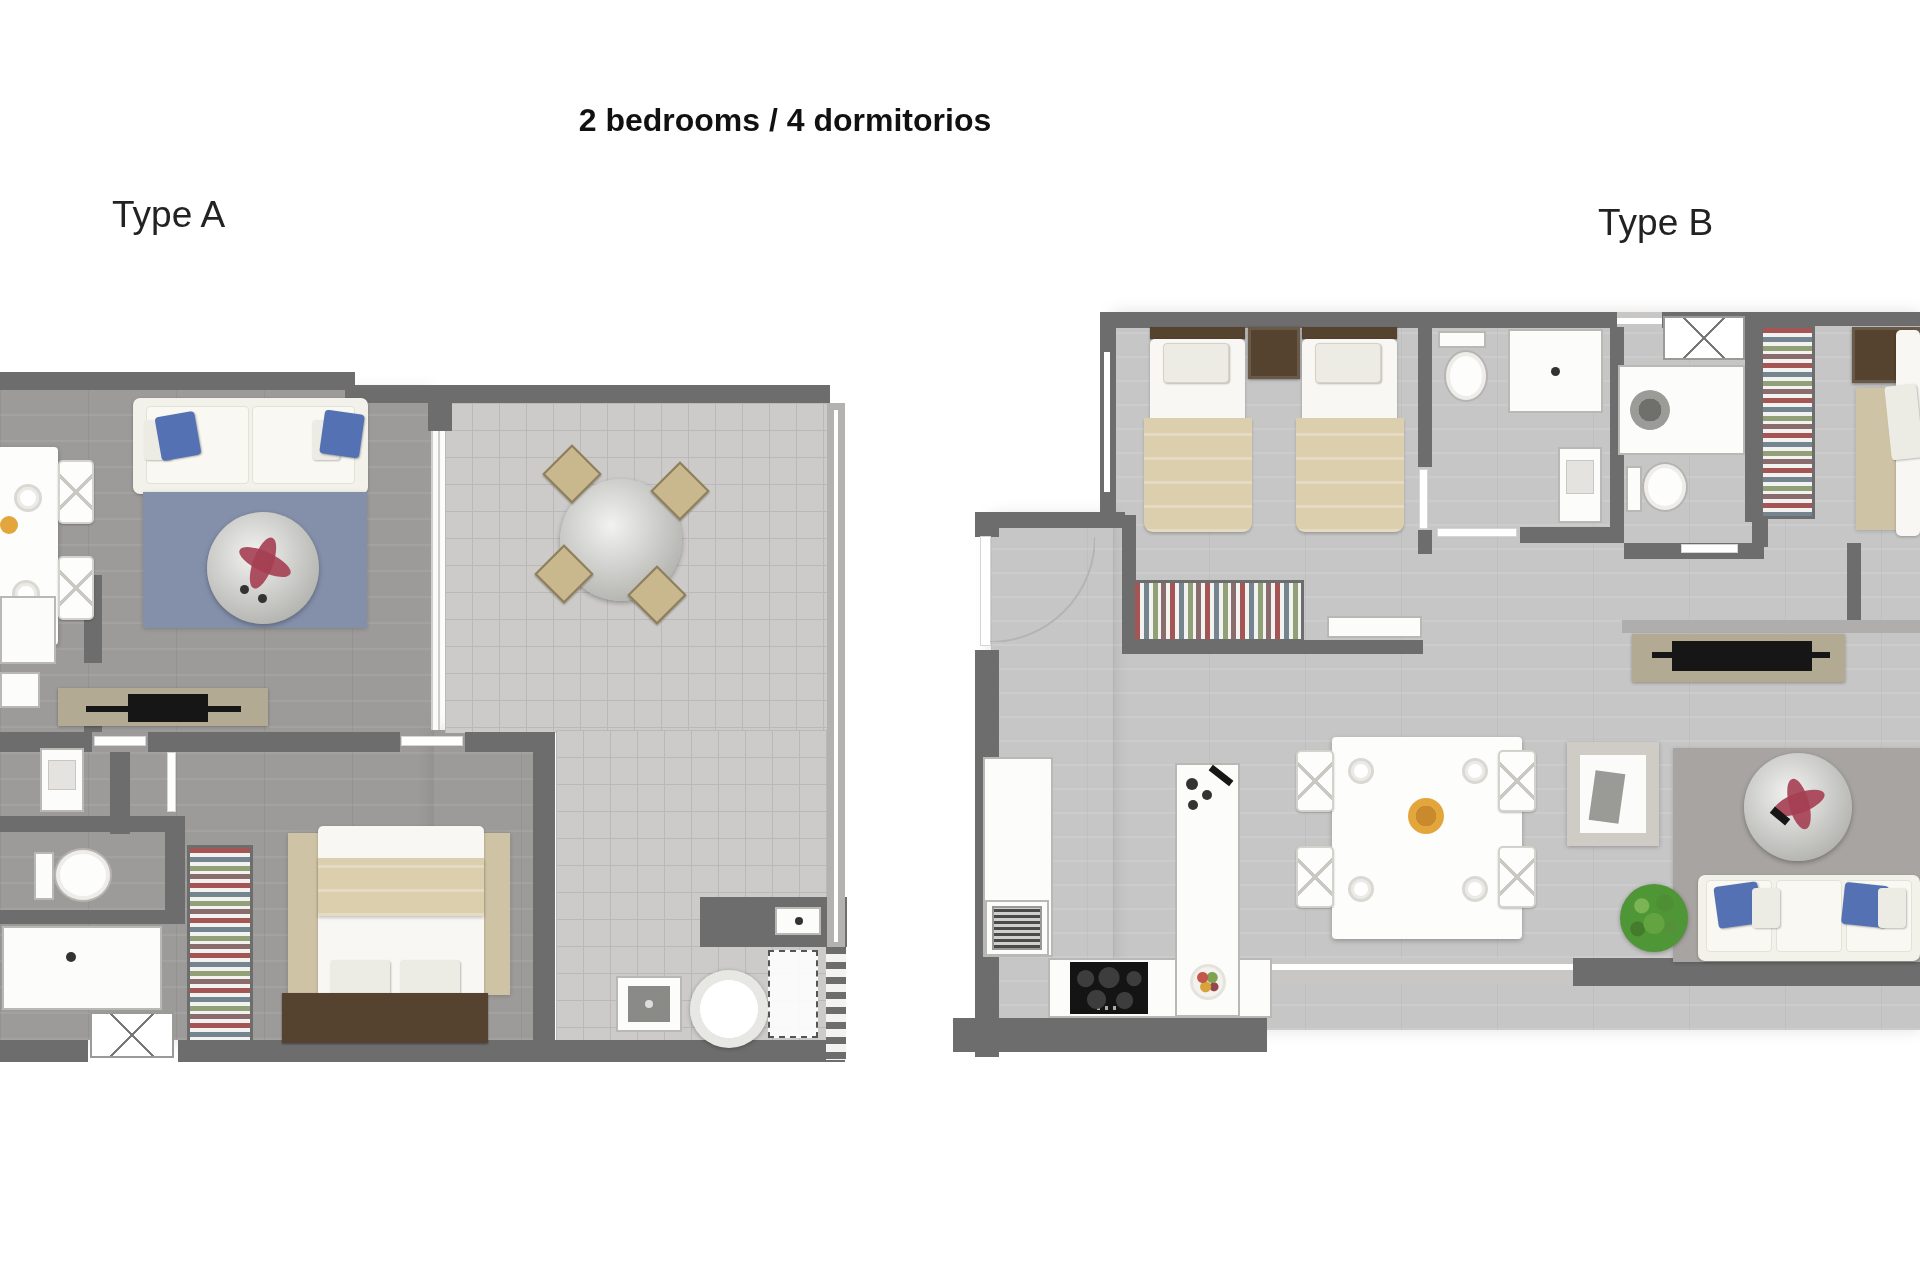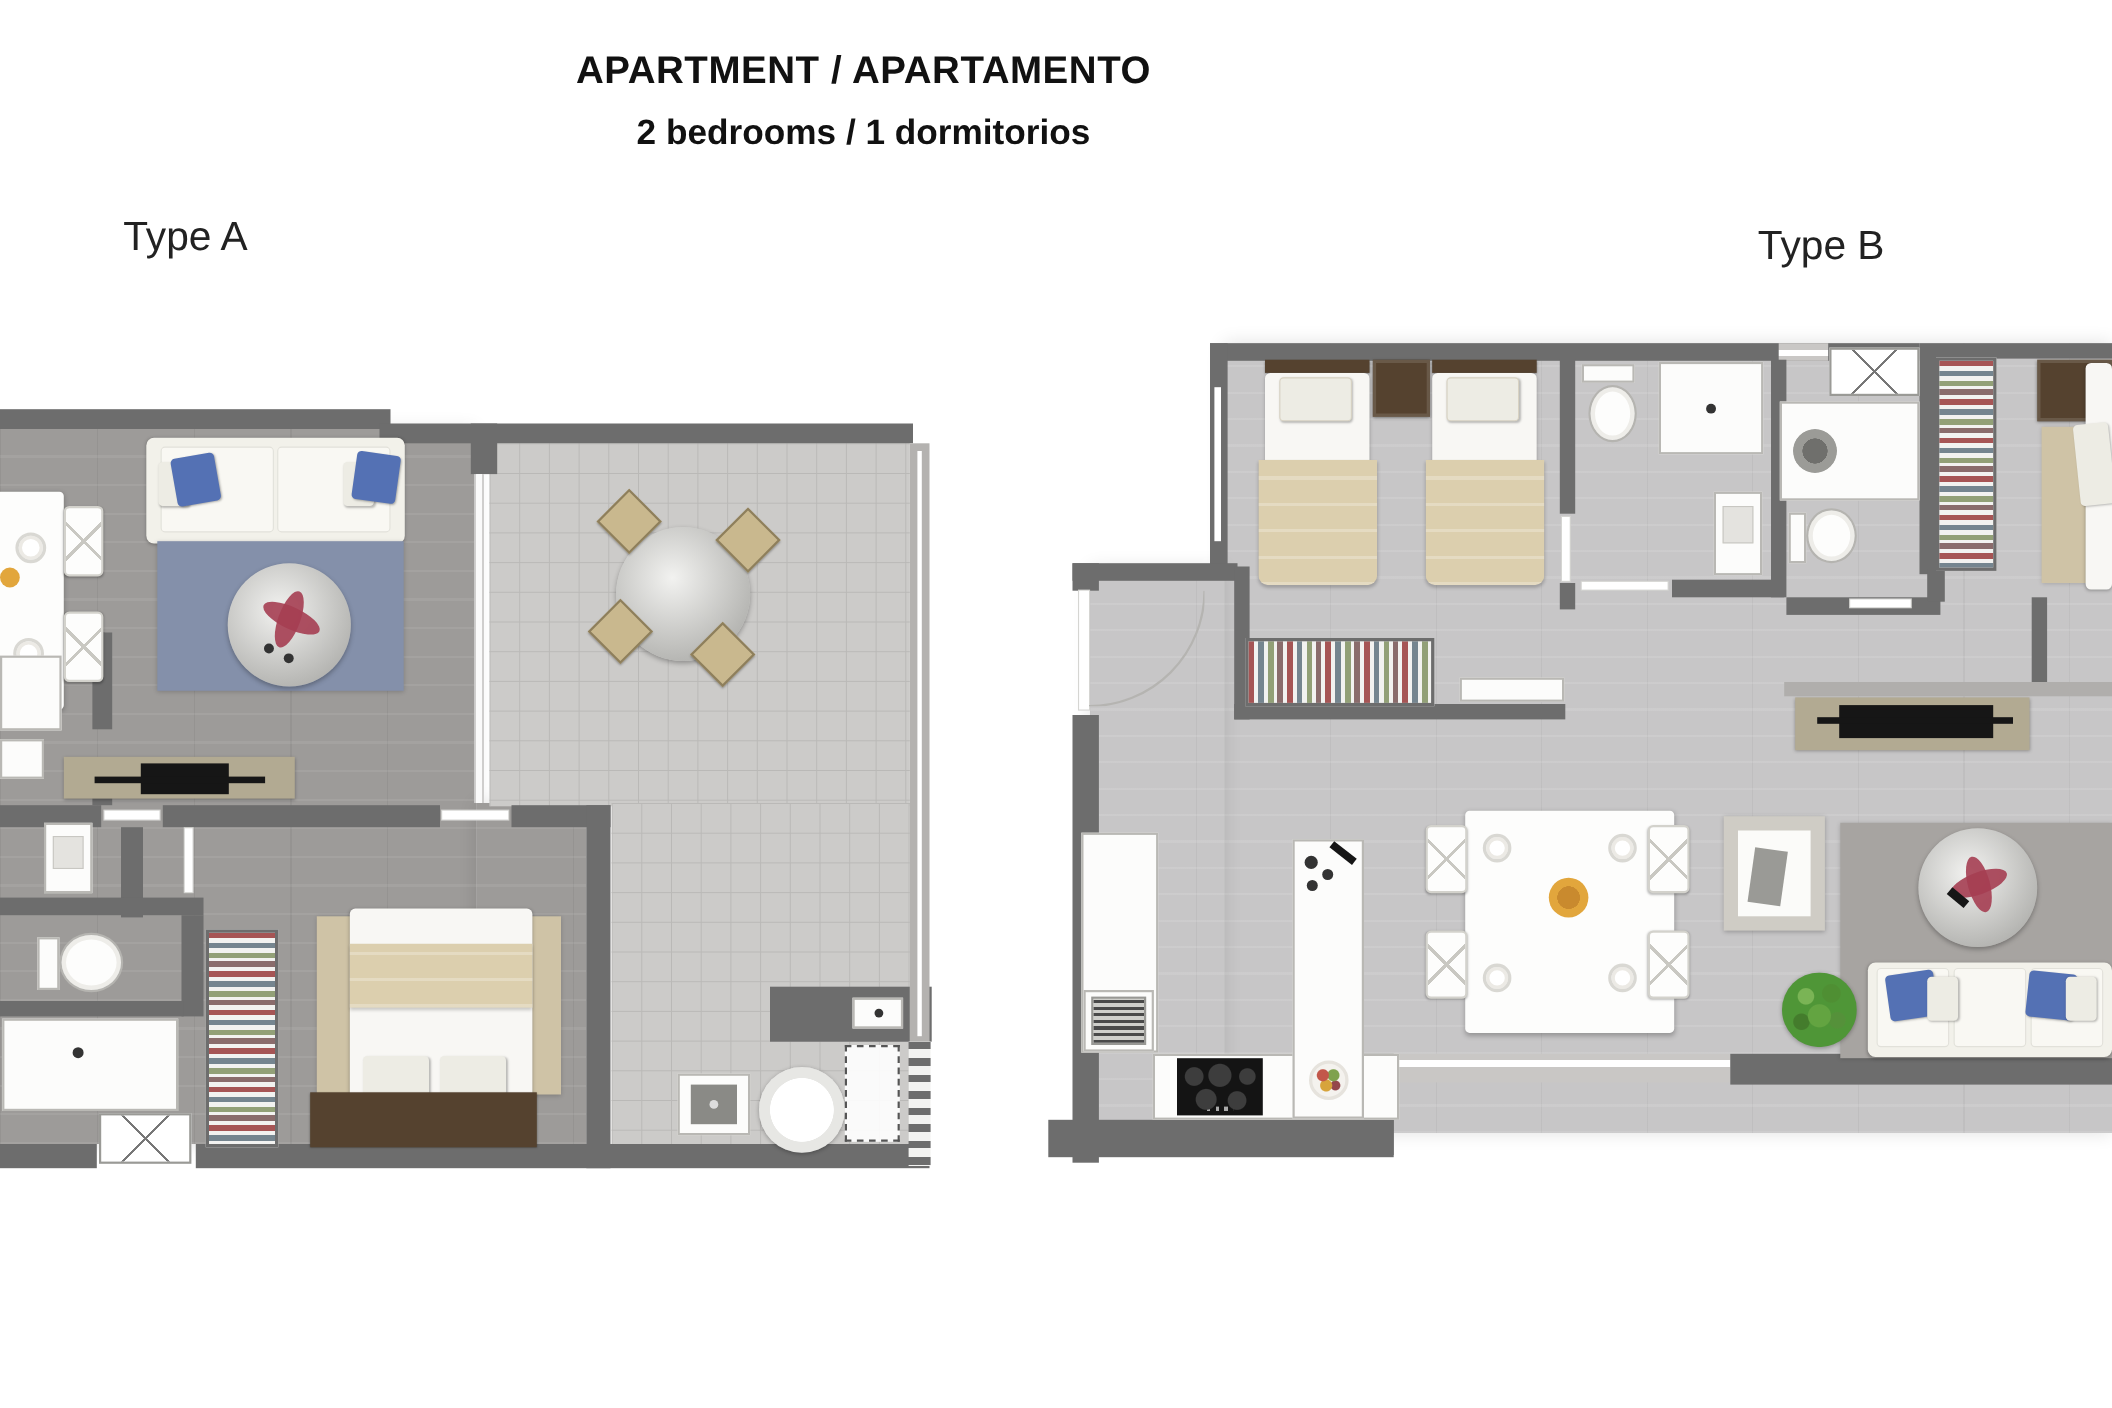--- a/index.html
+++ b/index.html
@@ -89,22 +89,21 @@
     box-shadow:0 1px 4px rgba(0,0,0,.3);}
   .tank{border-radius:50%;background:radial-gradient(circle,#fff 52%,#e7e7e4 53% 70%,#fdfdfc 71%);box-shadow:0 1px 4px rgba(0,0,0,.3);}
   .nst{background:var(--wood-dark);box-shadow:inset 0 0 0 3px rgba(255,255,255,.12),0 1px 3px rgba(0,0,0,.4);}
   .shelf{background:#cfccc5;box-shadow:0 1px 4px rgba(0,0,0,.25);}
 </style>
 </head>
 <body>
 
 <div id="stage">
 
-  <div class="e title">APARTMENT / APARTAMENTO</div>
-  <div class="e subtitle">2 bedrooms / 1 dormitorios</div>
+  <div class="e subtitle">2 bedrooms / 4 dormitorios</div>
   <div class="e tlabel la">Type A</div>
   <div class="e tlabel lb">Type B</div>
 
   <div>
 
     <i class="e woodA" style="left:0;top:390px;width:433px;height:650px"></i>
     <i class="e woodA" style="left:433px;top:730px;width:100px;height:310px"></i>
     <i class="e tile" style="left:445px;top:403px;width:382px;height:330px"></i>
     <i class="e tile" style="left:556px;top:730px;width:271px;height:310px"></i>
 

